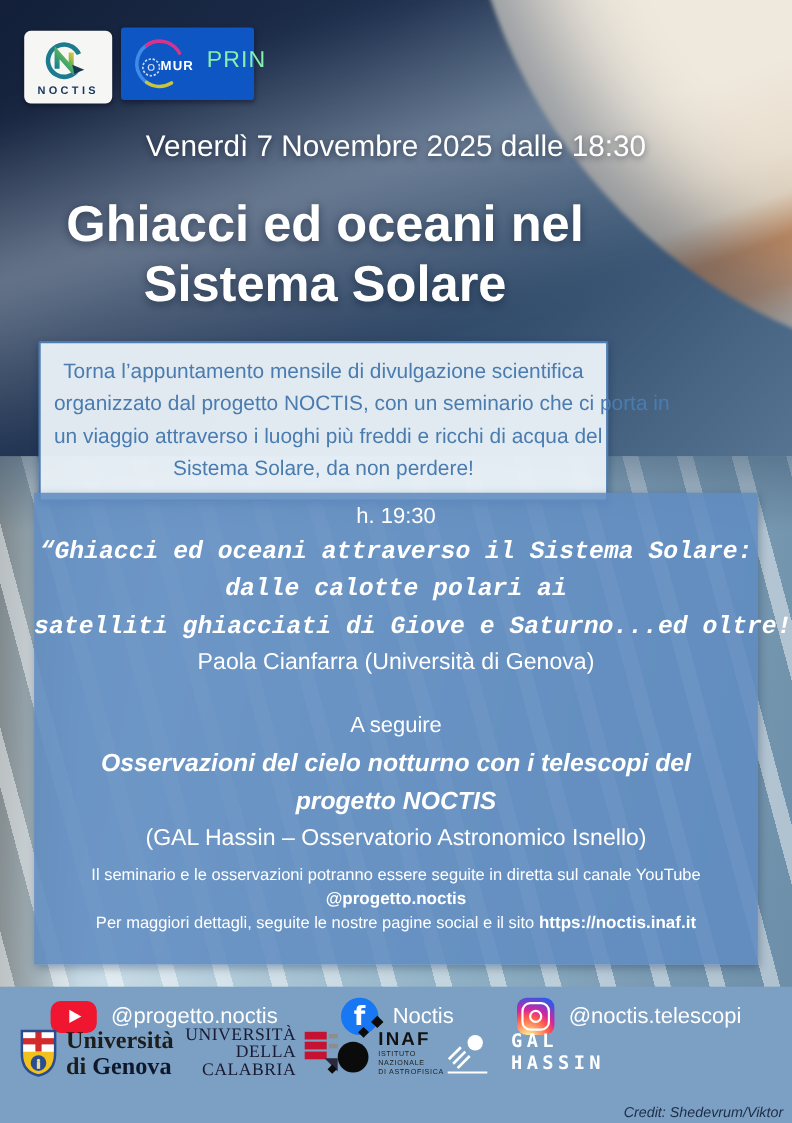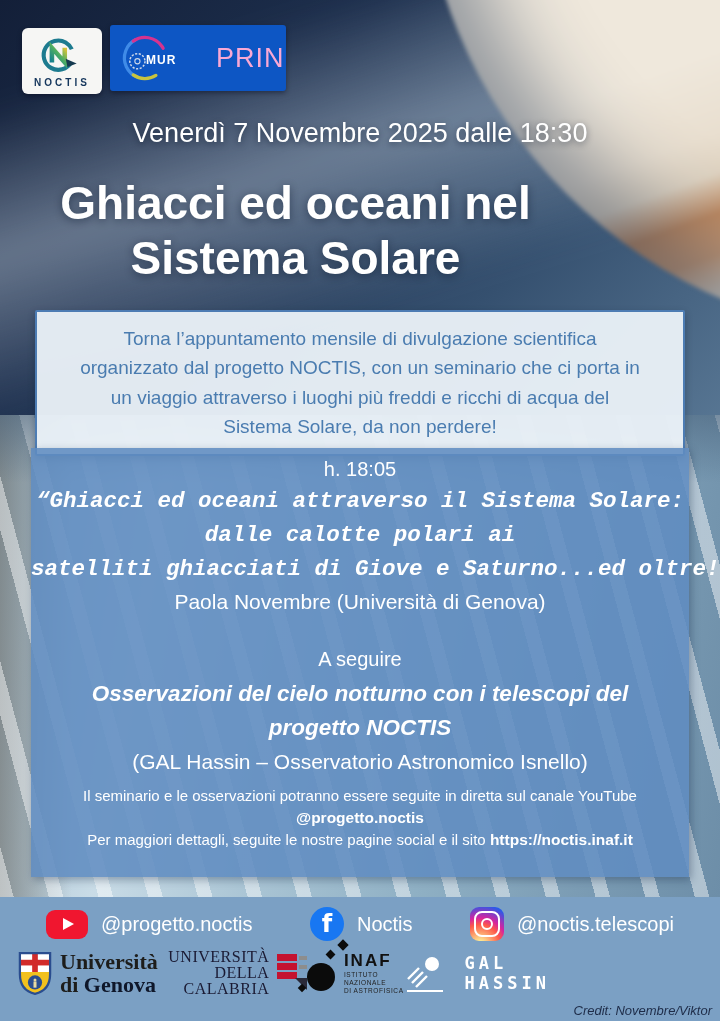--- a/index.html
+++ b/index.html
@@ -33,33 +33,33 @@
       linear-gradient(to bottom,rgba(70,95,120,.55) 0%,rgba(70,95,120,0) 14%),
       repeating-linear-gradient(75deg,rgba(255,255,255,.45) 0 14px,rgba(255,255,255,0) 14px 48px),
       linear-gradient(90deg,rgba(95,88,78,.5) 0%,rgba(95,88,78,0) 10%),
       linear-gradient(100deg,#9db9cc 0%,#c9dce7 22%,#a9c4d4 42%,#8fb0c4 62%,#7b9cb4 82%,#6d8ea8 100%);
   }
 
   
   .logo-noctis{position:absolute;left:22px;top:28px;width:80px;height:66px;background:#f6f6f4;
     border-radius:6px;display:flex;flex-direction:column;align-items:center;justify-content:center;box-shadow:0 2px 5px rgba(0,0,20,.4);}
   .noctis-word{font-size:10px;font-weight:bold;color:#15365c;letter-spacing:3px;margin-top:-2px;}
-  .logo-mur{position:absolute;left:110px;top:25px;width:176px;height:66px;background:#0d56c4;border-radius:3px;
+  .logo-mur{position:absolute;left:110px;top:25px;width:121px;height:66px;background:#0d56c4;border-radius:3px;
     display:flex;align-items:center;box-shadow:0 2px 5px rgba(0,0,20,.4);}
   .mur-word{position:absolute;left:36px;top:28px;color:#fff;font-size:12px;font-weight:bold;letter-spacing:1px;}
-  .prin-word{position:absolute;left:78px;top:18px;color:#f9a8d4;font-size:27px;font-weight:400;letter-spacing:1px;font-family:"Liberation Sans",sans-serif;margin-left:28px;}
+  .prin-word{position:absolute;left:78px;top:18px;color:#86efac;font-size:21px;font-weight:400;letter-spacing:1px;font-family:"Liberation Sans",sans-serif;}
 
   
   .date{position:absolute;left:0;top:118px;width:720px;text-align:center;color:#fff;
     font-size:27px;font-weight:normal;text-shadow:0 2px 6px rgba(0,15,35,.5);}
   .title{position:absolute;left:0;top:176px;width:591px;margin:0;text-align:center;color:#fff;
     font-size:46px;line-height:1.2;font-weight:bold;text-shadow:0 2px 8px rgba(0,15,35,.45);}
 
   
-  .intro-box{position:absolute;left:35px;top:310px;width:650px;box-sizing:border-box;
+  .intro-box{position:absolute;left:35px;top:310px;width:518px;box-sizing:border-box;
     background:rgba(233,240,247,.96);border:2px solid #4d7cb3;border-radius:2px;
     padding:12px 12px;text-align:center;color:#4a7cb0;font-size:19px;line-height:1.55;
     box-shadow:0 3px 7px rgba(20,40,70,.4);}
 
   
   .event-box{position:absolute;left:31px;top:448px;width:658px;height:429px;box-sizing:border-box;
     background:rgba(96,140,192,.88);color:#fff;text-align:center;padding-top:10px;
     box-shadow:2px 3px 8px rgba(20,40,70,.35);}
   .ev-time{font-size:20px;}
   .ev-talk{font-size:22.5px;font-weight:bold;font-style:italic;line-height:1.5;margin-top:4px;font-family:Liberation Mono, monospace;}
@@ -79,21 +79,21 @@
   .yt-icon{width:42px;height:29px;background:#f0162f;border-radius:9px;position:relative;}
   .yt-icon::after{content:"";position:absolute;left:17px;top:8px;border-left:11px solid #fff;
     border-top:6.5px solid transparent;border-bottom:6.5px solid transparent;}
   .fb-icon{width:34px;height:34px;border-radius:50%;background:#1877f2;color:#fff;display:flex;
     align-items:center;justify-content:center;font-size:24px;font-weight:bold;font-family:"DejaVu Sans",sans-serif;}
   .ig-icon{width:34px;height:34px;border-radius:9px;position:relative;
     background:radial-gradient(circle at 30% 110%,#fdf497 5%,#fd5949 45%,#d6249f 60%,#285aeb 90%);}
   .ig-icon::before{content:"";position:absolute;inset:4px;border:2.5px solid #fff;border-radius:8px;}
   .ig-icon::after{content:"";position:absolute;left:11px;top:11px;width:12px;height:12px;border:2.5px solid #fff;border-radius:50%;box-sizing:border-box;}
 
-  .partners-row{position:absolute;left:0;top:52px;width:568px;display:flex;align-items:center;
+  .partners-row{position:absolute;left:0;top:36px;width:568px;display:flex;align-items:center;
     justify-content:space-between;padding:0 18px;box-sizing:border-box;}
   .partner{display:flex;align-items:center;gap:8px;}
   .unige-text{font-family:"Liberation Serif",serif;font-weight:bold;color:#1d1d1b;font-size:22px;line-height:1.05;}
   .unige-text .red{color:#0f172a;}
   .unical-text{font-family:"Liberation Serif",serif;color:#1a1a33;font-size:16px;line-height:1.0;text-align:right;letter-spacing:.5px;}
   .unical-mark{position:relative;width:30px;height:38px;}
   .unical-mark .bar{position:absolute;left:0;width:20px;height:7px;background:#c41230;}
   .unical-mark .gbar{position:absolute;left:22px;width:8px;height:4px;background:#8d8d8d;}
   .unical-mark .tri{position:absolute;left:18px;top:24px;width:0;height:0;
     border-top:12px solid #2a2a3a;border-left:12px solid transparent;}
@@ -147,25 +147,25 @@
   <div class="date">Venerdì 7 Novembre 2025 dalle 18:30</div>
   <h1 class="title pre">Ghiacci ed oceani nel
 Sistema Solare</h1>
 
   <div class="intro-box pre">Torna l’appuntamento mensile di divulgazione scientifica
 organizzato dal progetto NOCTIS, con un seminario che ci porta in
 un viaggio attraverso i luoghi più freddi e ricchi di acqua del
 Sistema Solare, da non perdere!</div>
 
   <div class="event-box">
-    <div class="ev-time">h. 18:05</div>
+    <div class="ev-time">h. 19:30</div>
     <div class="ev-talk pre">“Ghiacci ed oceani attraverso il Sistema Solare:
 dalle calotte polari ai
 satelliti ghiacciati di Giove e Saturno...ed oltre!”</div>
-    <div class="ev-speaker">Paola Novembre (Università di Genova)</div>
+    <div class="ev-speaker">Paola Cianfarra (Università di Genova)</div>
     <div class="ev-follow">A seguire</div>
     <div class="ev-obs pre">Osservazioni del cielo notturno con i telescopi del
 progetto NOCTIS</div>
     <div class="ev-org">(GAL Hassin – Osservatorio Astronomico Isnello)</div>
     <div class="ev-stream">
       <span>Il seminario e le osservazioni potranno essere seguite in diretta sul canale YouTube</span>
       <b>@progetto.noctis</b>
     </div>
     <div class="ev-stream2">
       <span>Per maggiori dettagli, seguite le nostre pagine social e il sito</span>
@@ -247,16 +247,16 @@
           <line x1="2" y1="39" x2="38" y2="39" stroke="#ffffff" stroke-width="2"></line>
         </svg>
         <div class="gal-text">
           <div>GAL</div>
           <div>HASSIN</div>
         </div>
       </div>
 
     </div>
 
-    <div class="credit">Credit: Novembre/Viktor</div>
+    <div class="credit">Credit: Shedevrum/Viktor</div>
   </div>
 
 </div>
 
 </body></html>

